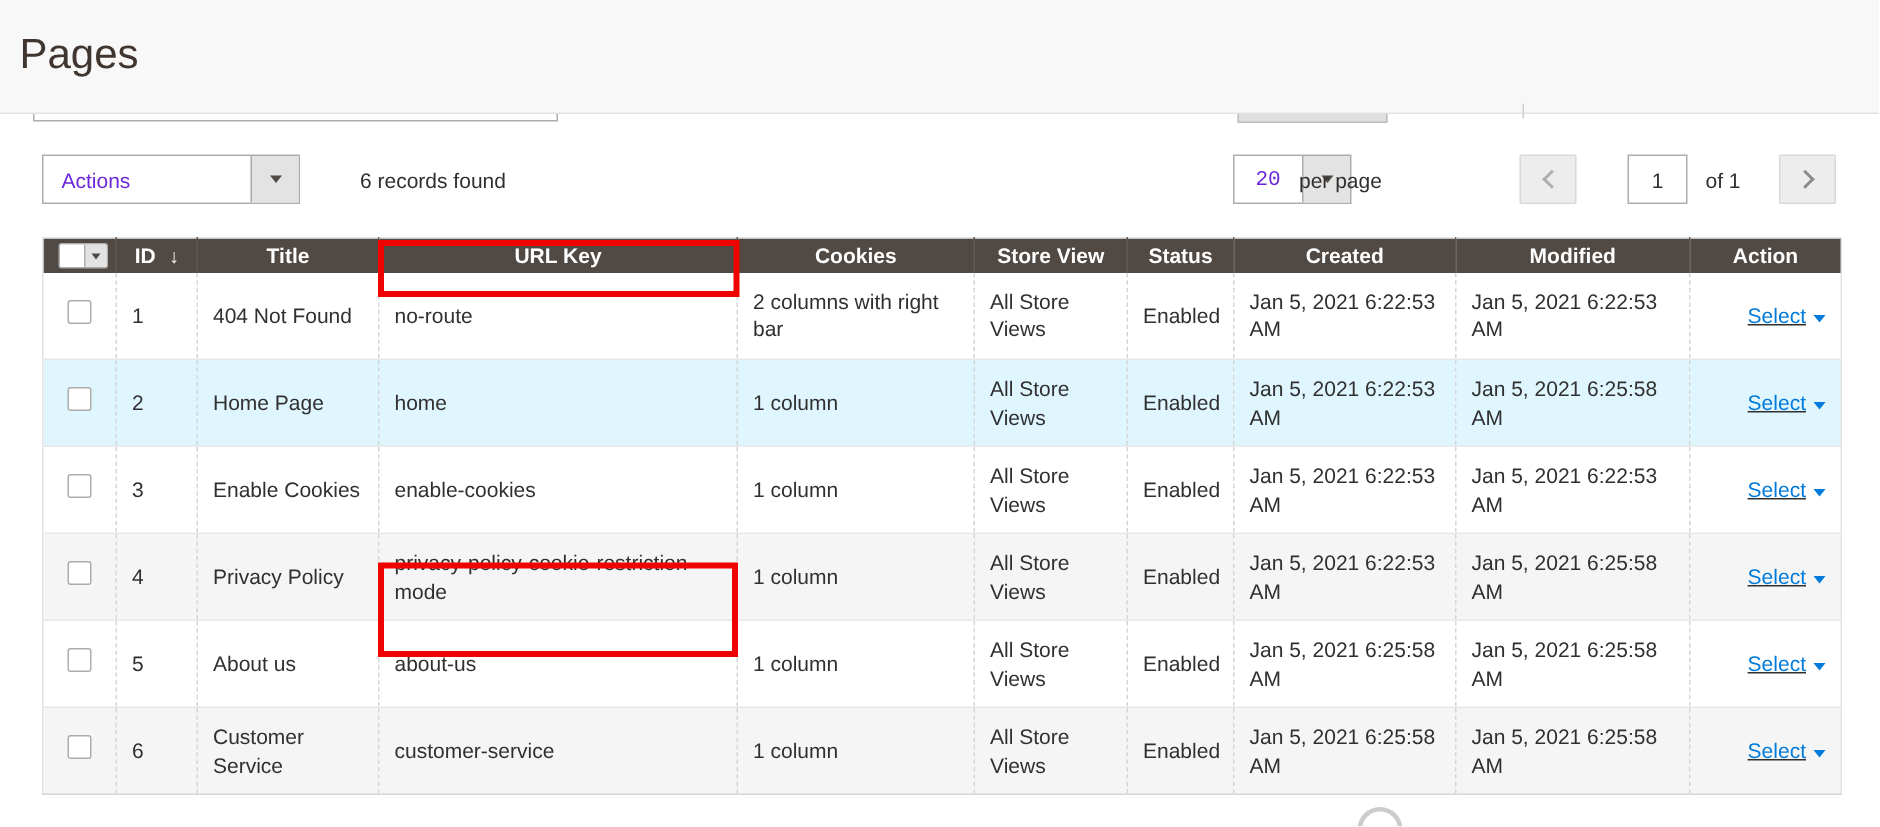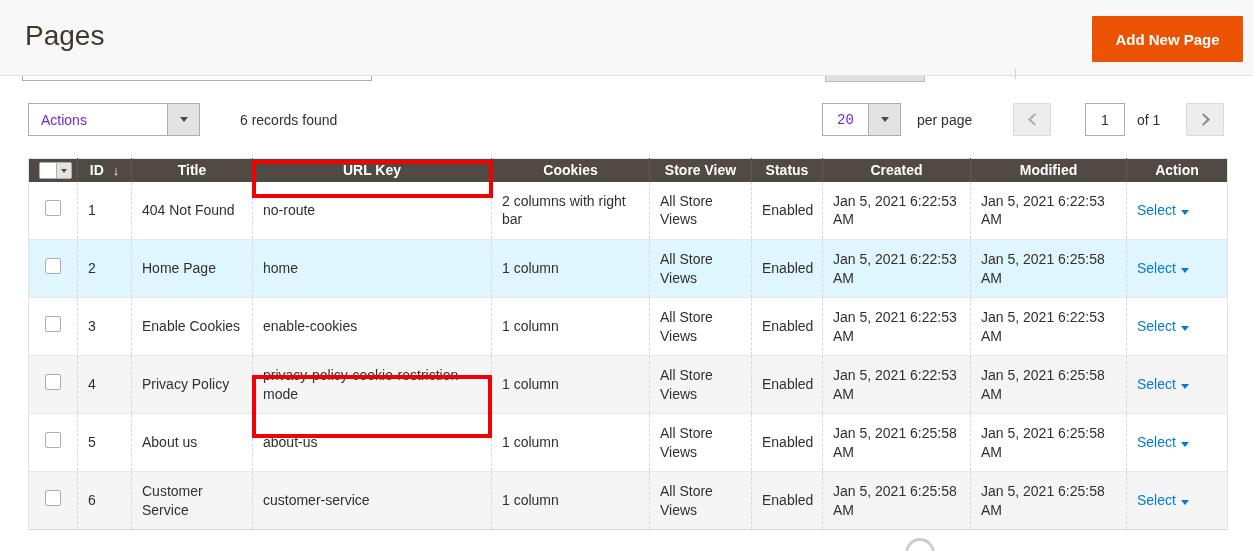--- a/index.html
+++ b/index.html
@@ -2,21 +2,21 @@
 <html><head>
 <meta charset="utf-8">
 <style>
   * { box-sizing: border-box; }
   body { margin:0; background:#fff; font-family:"Liberation Sans", sans-serif; color:#303030; }
   #root { position:relative; width:1253px; height:551px; overflow:hidden; background:#fff; }
 
   
   .header-band { position:absolute; left:0; top:0; width:1253px; height:76px;
     background:#f8f8f8; border-bottom:1px solid #e3e3e3; z-index:2; }
-  .page-title { position:absolute; left:13px; top:20px; font-size:28px; font-weight:400; color:#41362f;margin-left:12px; }
+  .page-title { position:absolute; left:13px; top:20px; font-size:28px; font-weight:400; color:#41362f; }
   .add-btn { position:absolute; left:1092px; top:16px; width:151px; height:46px; background:#eb5202;
     border:1px solid #eb5202; border-radius:1px; color:#fff; font-weight:700; font-size:15px;
     display:flex; align-items:center; justify-content:center; cursor:pointer; }
 
   
   .search-frag { position:absolute; left:22px; top:70px; width:350px; height:11px;
     background:#fff; border:1px solid #adadad; z-index:1; }
   .cut-btn-frag { position:absolute; left:825px; top:68px; width:100px; height:14px;
     background:#e0e0e0; border:1px solid #bdbdbd; z-index:1; }
   .tick-frag { position:absolute; left:1015px; top:69px; width:1px; height:10px; background:#cfcfcf; z-index:3; }
@@ -26,21 +26,21 @@
   .select-ctl .val { position:absolute; left:0; top:0; bottom:0; display:flex; align-items:center;
     padding-left:12px; font-size:14px; color:#6d28d9; }
   .select-ctl .caret-box { position:absolute; right:0; top:0; bottom:0; width:32px; background:#e3e3e3;
     border-left:1px solid #adadad; display:flex; align-items:center; justify-content:center; cursor:pointer; }
   .tri-down { width:0; height:0; border-left:4px solid transparent; border-right:4px solid transparent;
     border-top:5px solid #514943; }
   .actions-ctl { left:28px; top:103px; width:172px; }
   .records { position:absolute; left:240px; top:112px; font-size:14px; color:#303030; }
   .perpage-ctl { left:822px; top:103px; width:79px; }
   .perpage-ctl .val { padding-left:14px;font-family:Liberation Mono, monospace; }
-  .perpage-label { position:absolute; left:917px; top:112px; font-size:14px; }
+  .perpage-label { position:absolute; left:866px; top:112px; font-size:14px; }
   .pg-btn { position:absolute; top:103px; width:38px; height:33px; background:#ededed;
     border:1px solid #d9d9d9; border-radius:1px; display:flex; align-items:center; justify-content:center; cursor:pointer; }
   .btn-prev { left:1013px; }
   .btn-next { left:1186px; }
   .chev { display:inline-block; width:9px; height:9px; }
   .chev-left { border-left:2px solid #aeaeae; border-bottom:2px solid #aeaeae; transform:rotate(45deg); margin-left:4px; }
   .chev-right { border-right:2px solid #8a8a8a; border-top:2px solid #8a8a8a; transform:rotate(45deg); margin-right:4px; }
   .page-input { position:absolute; left:1085px; top:103px; width:40px; height:33px; border:1px solid #adadad;
     text-align:center; font-size:14px; color:#303030; font-family:"Liberation Sans", sans-serif; background:#fff; }
   .of-label { position:absolute; left:1137px; top:112px; font-size:14px; }
@@ -64,21 +64,21 @@
   .cb { display:inline-block; width:16px; height:16px; background:#fff; border:1px solid #adadad;
     border-radius:2px; cursor:pointer; }
   .td-cb { text-align:center; }
   .hdr-cb-ctl { display:inline-flex; height:17px; border:1px solid #adadad; border-radius:2px;
     overflow:hidden; background:#fff; vertical-align:middle; cursor:pointer; }
   .hdr-cb { width:16px; height:15px; background:#fff; }
   .hdr-cb-caret { width:15px; height:15px; background:#e3e3e3; border-left:1px solid #adadad;
     display:flex; align-items:center; justify-content:center; }
   .hdr-cb-caret .tri-down { border-left-width:3px; border-right-width:3px; border-top-width:4px; }
 
-  .td-action { text-align:left; }
+  .td-action { text-align:right;text-decoration:underline; }
   .select-link { color:#007bdb; font-size:14px; cursor:pointer; white-space:nowrap; }
   .caret-blue { display:inline-block; width:0; height:0; border-left:4px solid transparent;
     border-right:4px solid transparent; border-top:5px solid #007bdb; margin-left:5px; }
 
   
   .red-box { position:absolute; border:4px solid #ee0202; pointer-events:none; z-index:5; }
   .red-box-header { left:224px; top:2px; width:241px; height:38px; }
   .red-box-cell { left:224px; top:217px; width:240px; height:63px; }
 
   
@@ -89,21 +89,20 @@
 <body>
 
 <div id="root">
 
   <div class="search-frag"></div>
   <div class="cut-btn-frag"></div>
   <div class="tick-frag"></div>
 
   <div class="header-band">
     <div class="page-title">Pages</div>
-    <div class="add-btn">Add New Page</div>
   </div>
 
   <div class="select-ctl actions-ctl">
     <span class="val">Actions</span>
     <span class="caret-box">
       <span class="tri-down"></span>
     </span>
   </div>
   <div class="records">6 records found</div>
 

